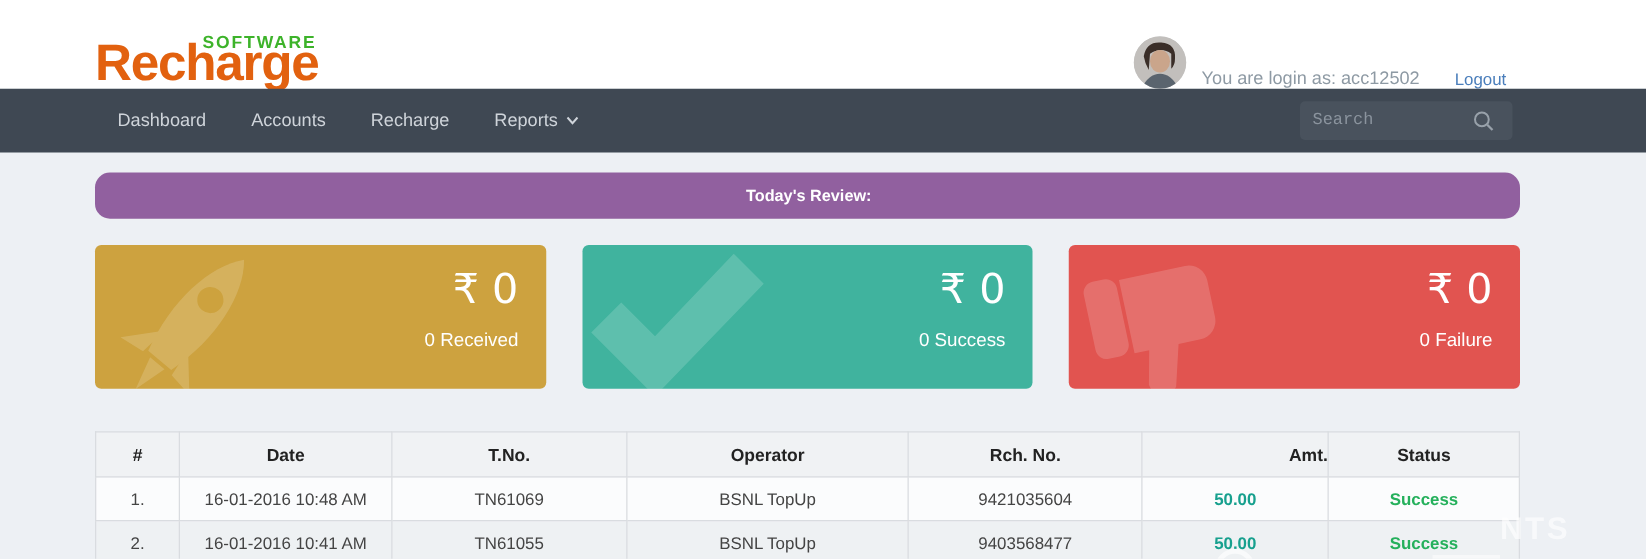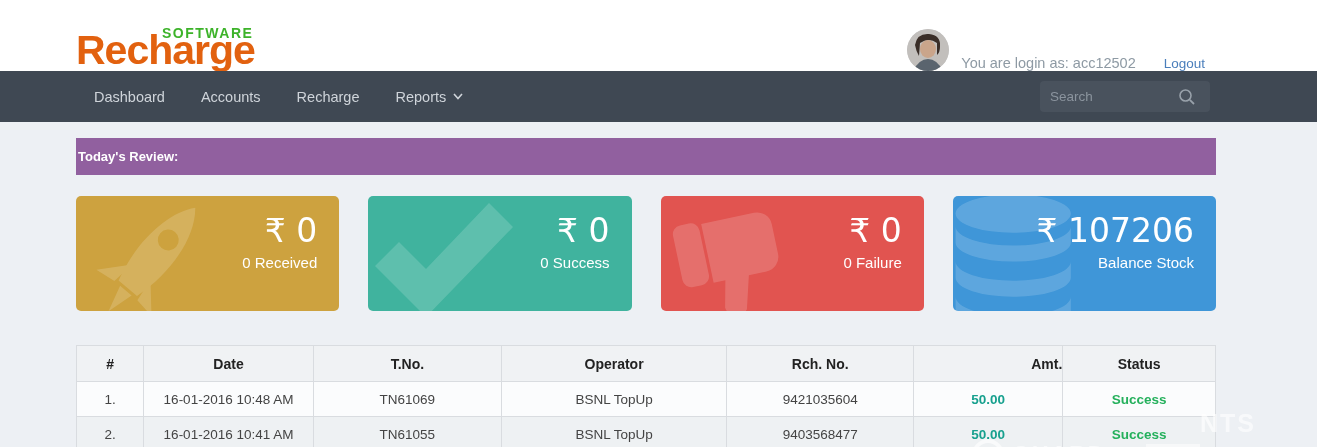--- a/index.html
+++ b/index.html
@@ -46,49 +46,49 @@
   }
   .caret-icon { margin-left: 7px; display: inline-flex; }
   .searchbox {
     position: absolute; right: 107px; top: 10px;
     width: 170px; height: 31px; background: #49525d;
     border-radius: 4px; display: flex; align-items: center;
   }
   .searchbox input {
     background: transparent; border: none; outline: none;
     color: #fef9c3; font-size: 13.5px; padding: 0 8px 0 10px; width: 138px;
-    font-family: Liberation Sans, sans-serif;
+    font-family: Liberation Mono, monospace;
   }
   .searchbox input::placeholder { color: #8b949e; }
   .search-icon { display: inline-flex; cursor: pointer; }
 
   
   .content { width: 1140px; margin-left: 76px; position: relative; }
 
   .banner {
-    margin-top: 16px; height: 37px; background: #91609f; border-radius: 0;
+    margin-top: 16px; height: 37px; background: #91609f; border-radius: 12px;
     color: #ffffff; font-size: 13px; font-weight: bold;
-    display: flex; align-items: center; padding-left: 2px;
+    display: flex; align-items: center; padding-left: 2px; justify-content: center;
   }
 
   .cards { display: flex; gap: 29px; margin-top: 21px; }
   .card {
     flex: 1; height: 115px; border-radius: 5px; position: relative;
     overflow: hidden; color: #ffffff; cursor: pointer;
   }
   .card-gold  { background: #cda23f; }
   .card-teal  { background: #40b39e; }
   .card-red   { background: #e15450; }
   .card-blue  { background: #3f96d8; }
   .card-ghost { position: absolute; left: -12px; top: -8px; opacity: 0.16; }
   .card-body {
     position: absolute; right: 22px; top: 16px; text-align: right;
   }
   .card-amount { font-size: 33px; font-family: "DejaVu Sans", sans-serif; font-weight: normal; line-height: 1.15; }
-  .card-label { font-size: 15px; margin-top: 4px; }
+  .card-label { font-size: 15px; margin-top: 14px; }
 
   
   .tablewrap { margin-top: 34px; position: relative; }
   table { width: 1140px; border-collapse: collapse; font-size: 13.5px; }
   th, td {
     border: 1px solid #d9dce0; text-align: center; vertical-align: middle;
   }
   th { height: 36px; background: #f0f2f4; color: #222; font-weight: bold; font-size: 14px; }
   td { height: 35px; color: #444; }
   tr.row-odd td { background: #fbfcfd; }
@@ -213,36 +213,20 @@
             <path d="M34 20 h36 a10 10 0 0 1 10 10 v20 a10 10 0 0 1 -10 10 h-12 l-6 22 a8 8 0 0 1 -14 -4 l4 -18 h-8 Z"></path>
           </g>
         </svg>
       </span>
       <div class="card-body">
         <div class="card-amount">₹ 0</div>
         <div class="card-label">0 Failure</div>
       </div>
     </div>
 
-    <div class="card card-blue">
-      <span class="card-ghost">
-        <svg width="170" height="160" viewBox="0 0 100 100">
-          <g fill="#ffffff">
-            <ellipse cx="42" cy="16" rx="36" ry="12"></ellipse>
-            <path d="M6 24 a36 12 0 0 0 72 0 v10 a36 12 0 0 1 -72 0 Z"></path>
-            <path d="M6 46 a36 12 0 0 0 72 0 v10 a36 12 0 0 1 -72 0 Z"></path>
-            <path d="M6 68 a36 12 0 0 0 72 0 v10 a36 12 0 0 1 -72 0 Z"></path>
-          </g>
-        </svg>
-      </span>
-      <div class="card-body">
-        <div class="card-amount">₹ 107206</div>
-        <div class="card-label">Balance Stock</div>
-      </div>
-    </div>
 
   </div>
 
   <div class="tablewrap">
     <table>
       <thead>
         <tr>
           <th class="col-idx">#</th>
           <th class="col-date">Date</th>
           <th class="col-tno">T.No.</th>

